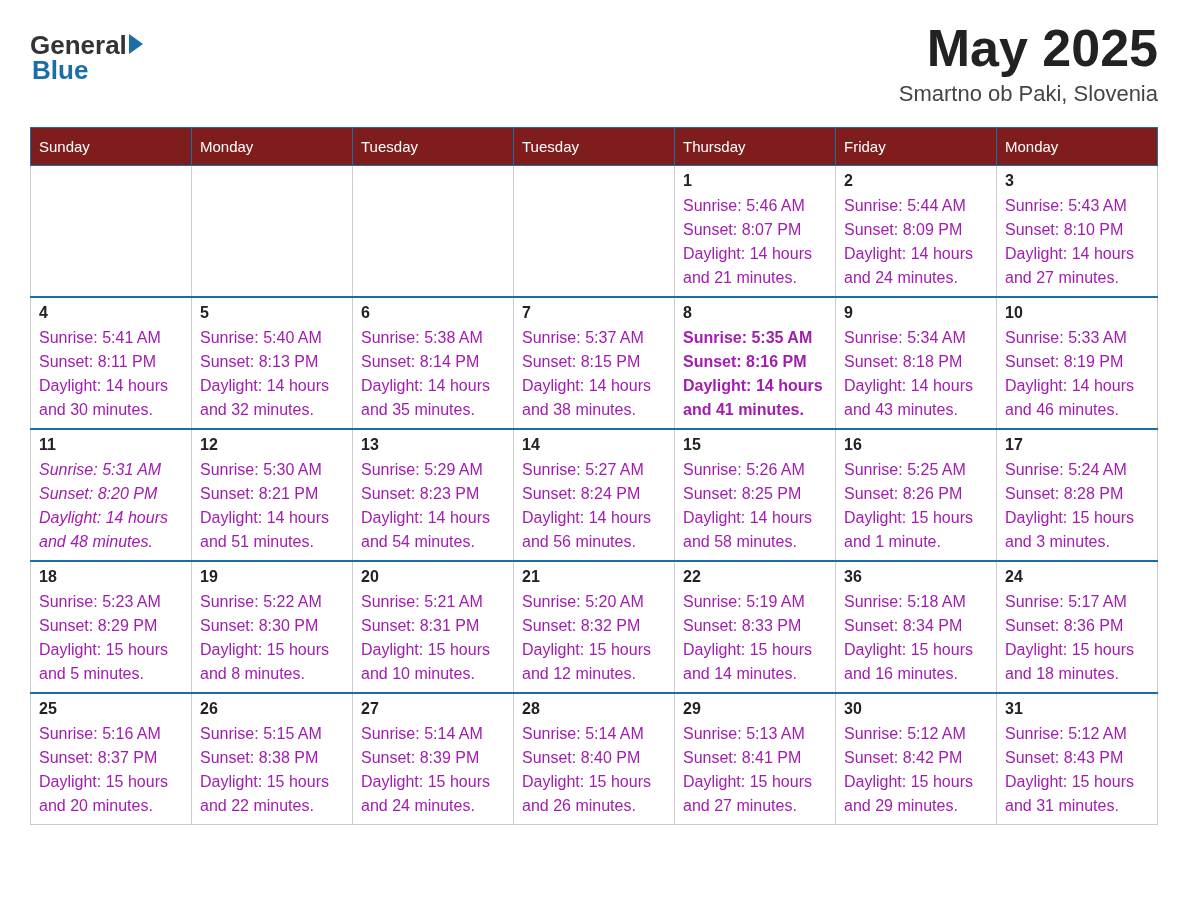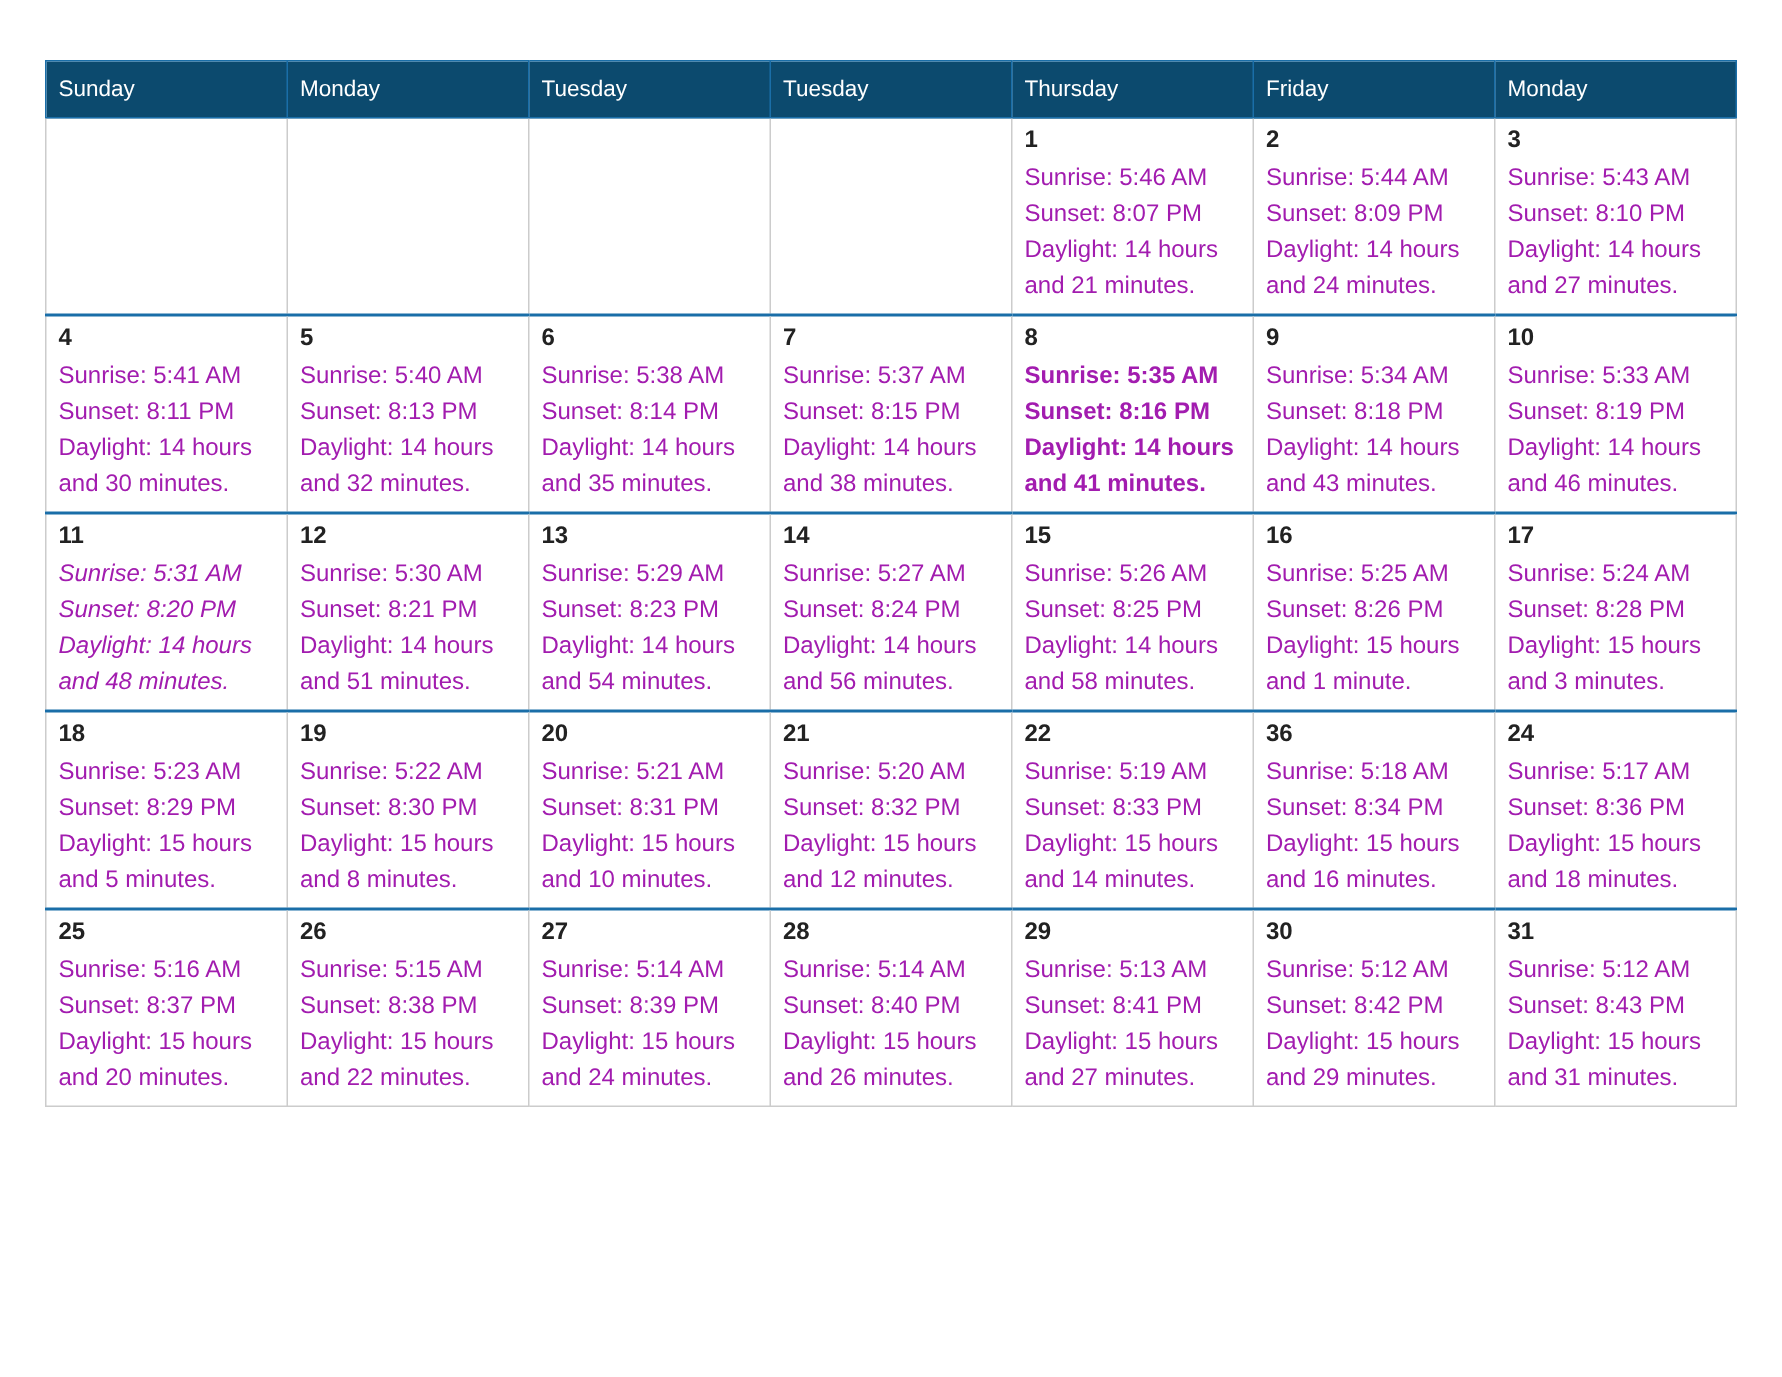--- a/index.html
+++ b/index.html
@@ -64,21 +64,21 @@
       font-size: 22px;
       color: #444;
       margin-top: 4px;
     }
     .calendar {
       width: 100%;
       border-collapse: collapse;
       border: 1px solid #aaa;
     }
     .calendar th {
-      background-color: #0c4a6e;
+      background-color: #7f1d1d;
       color: #fff;
       font-size: 15px;
       font-weight: normal;
       padding: 10px 8px;
       text-align: left;
       border: 1px solid #1a6ea8;
     }
     .calendar td {
       vertical-align: top;
       border: 1px solid #ccc;
@@ -102,20 +102,33 @@
       background: #fff;
     }
     .row-border td {
       border-top: 2px solid #1a6ea8;
     }
   </style>
 </head>
 <body>
 
 <div class="header">
+  <div class="logo">
+    <div class="logo-right">
+      <div class="logo-top-row">
+        <span class="logo-text-general">General</span>
+        <div class="logo-arrow"></div>
+      </div>
+      <span class="logo-blue">Blue</span>
+    </div>
+  </div>
+  <div class="title-section">
+    <div class="title-month">May 2025</div>
+    <div class="title-location">Smartno ob Paki, Slovenia</div>
+  </div>
 </div>
 
 <table class="calendar">
   <thead>
     <tr>
     <th>Sunday</th>
         <th>Monday</th>
         <th>Tuesday</th>
         <th>Tuesday</th>
         <th>Thursday</th>

